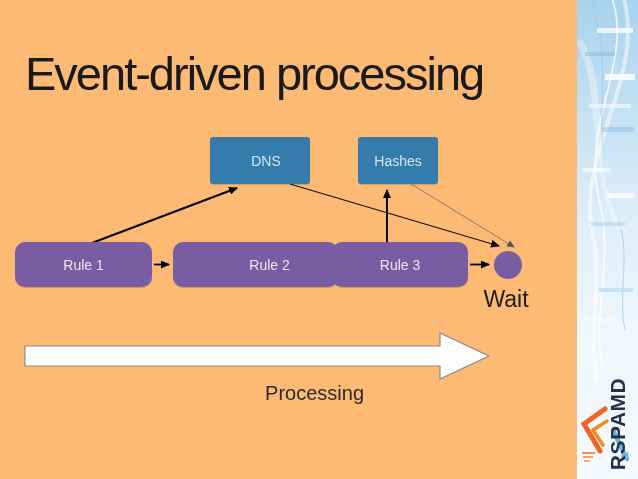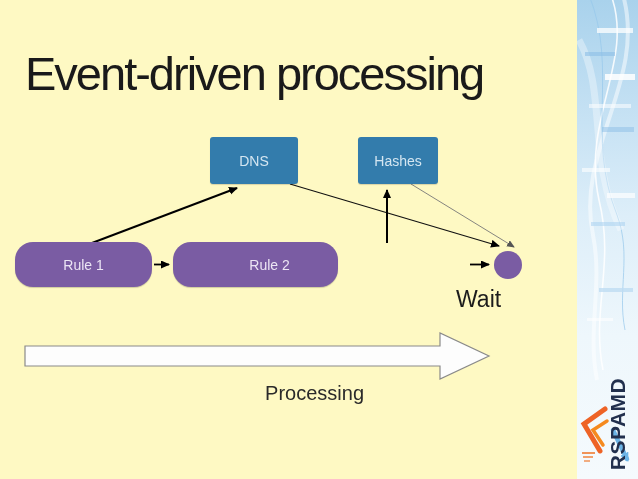--- a/index.html
+++ b/index.html
@@ -1,57 +1,57 @@
 <!DOCTYPE html>
 <html><head>
 <meta charset="utf-8">
 <style>
   html,body{margin:0;padding:0;background:#888;}
   .stage{
     position:relative;
     width:638px;height:479px;
-    background:#fef9c3;
+    background:#fdba74;
     overflow:hidden;
     font-family:"Liberation Sans", sans-serif;
   }
   .slide-title{
     position:absolute;left:25px;top:50px;
     font-size:47px;font-weight:300;letter-spacing:-2px;
     color:#1a1a1a;line-height:1;margin:0;white-space:nowrap;
   }
   
   .connectors{position:absolute;left:0;top:0;width:638px;height:479px;pointer-events:none;}
   
   .async-box{
     position:absolute;top:137px;height:47px;
     background:#337cac;border-radius:3px;
     display:flex;align-items:center;justify-content:center;
     color:#d4e6f1;font-size:14px;
     box-shadow:0 1px 1px rgba(0,0,0,0.15);
   }
-  .async-dns{left:210px;width:88px;}
+  .async-dns{left:210px;width:88px;padding-left:12px;}
   .async-hashes{left:358px;width:80px;}
   
   .rule-box{
     position:absolute;top:242px;height:45px;
-    background:#7a5ca3;border-radius:18px;
+    background:#7a5ca3;border-radius:10px;
     display:flex;align-items:center;justify-content:center;
     color:#ece5f4;font-size:14px;
     box-shadow:0 1px 1px rgba(0,0,0,0.18);
   }
   .rule-1{left:15px;width:137px;}
   .rule-2{left:173px;width:137px;padding-left:28px;}
   .rule-3{left:332px;width:136px;}
   .wait-circle{
     position:absolute;left:494px;top:251px;width:28px;height:28px;
     background:#7a5ca3;border-radius:50%;
   }
   .wait-label{
     position:absolute;left:456px;top:286px;width:100px;
-    text-align:left;font-size:23px;color:#1c1c1c;
+    text-align:center;font-size:23px;color:#1c1c1c;
   }
   .processing-label{
     position:absolute;left:164px;top:382px;width:200px;
     text-align:right;font-size:20px;color:#2a2a2a;
   }
   
   .sidebar{
     position:absolute;left:577px;top:0;width:61px;height:479px;
     background:linear-gradient(180deg,#a9d2ec 0%,#c3e0f3 22%,#ddeef9 45%,#eef7fc 70%,#f5fafd 100%);
   }
@@ -105,20 +105,23 @@
   <div class="async-box async-hashes">
     <span>Hashes</span>
   </div>
 
   <div class="rule-box rule-1">
     <span>Rule 1</span>
   </div>
   <div class="rule-box rule-2">
     <span>Rule 2</span>
   </div>
+  <div class="rule-box rule-3">
+    <span>Rule 3</span>
+  </div>
 
   <div class="wait-circle"></div>
   <div class="wait-label">Wait</div>
 
   <div class="processing-label">Processing</div>
 
   <aside class="sidebar">
     <svg class="sidebar-art" width="61" height="479" viewBox="0 0 61 479">
       <path d="M34,-5 C 58,60 4,120 22,200 C 38,265 14,310 26,370" fill="none" stroke="rgba(255,255,255,0.85)" stroke-width="1.6"></path>
       <path d="M46,-5 C 70,80 -2,150 16,235 C 26,285 10,330 20,380" fill="none" stroke="rgba(255,255,255,0.5)" stroke-width="4"></path>

